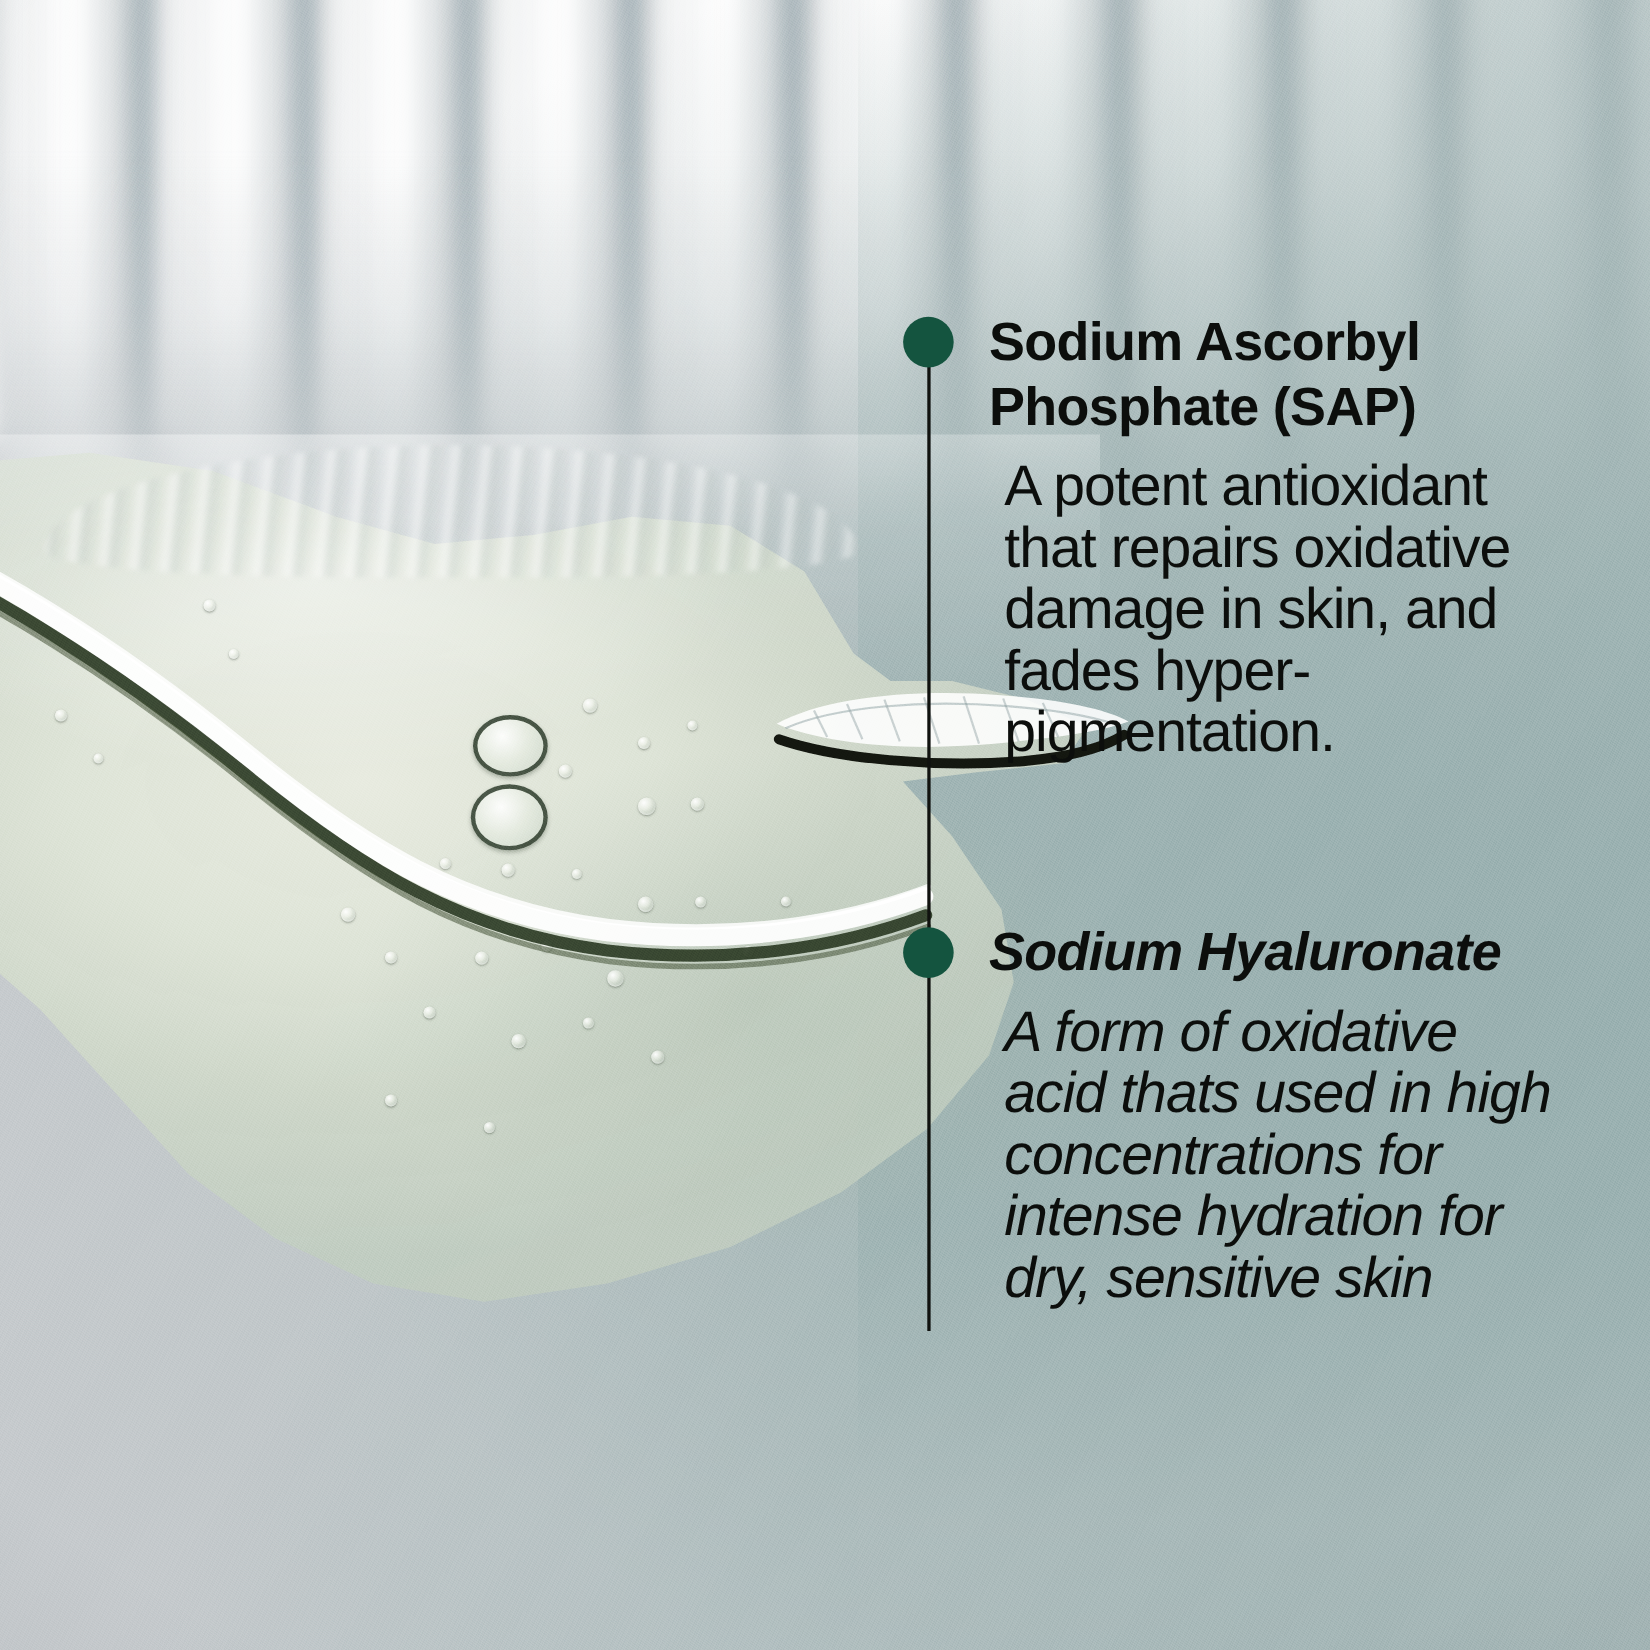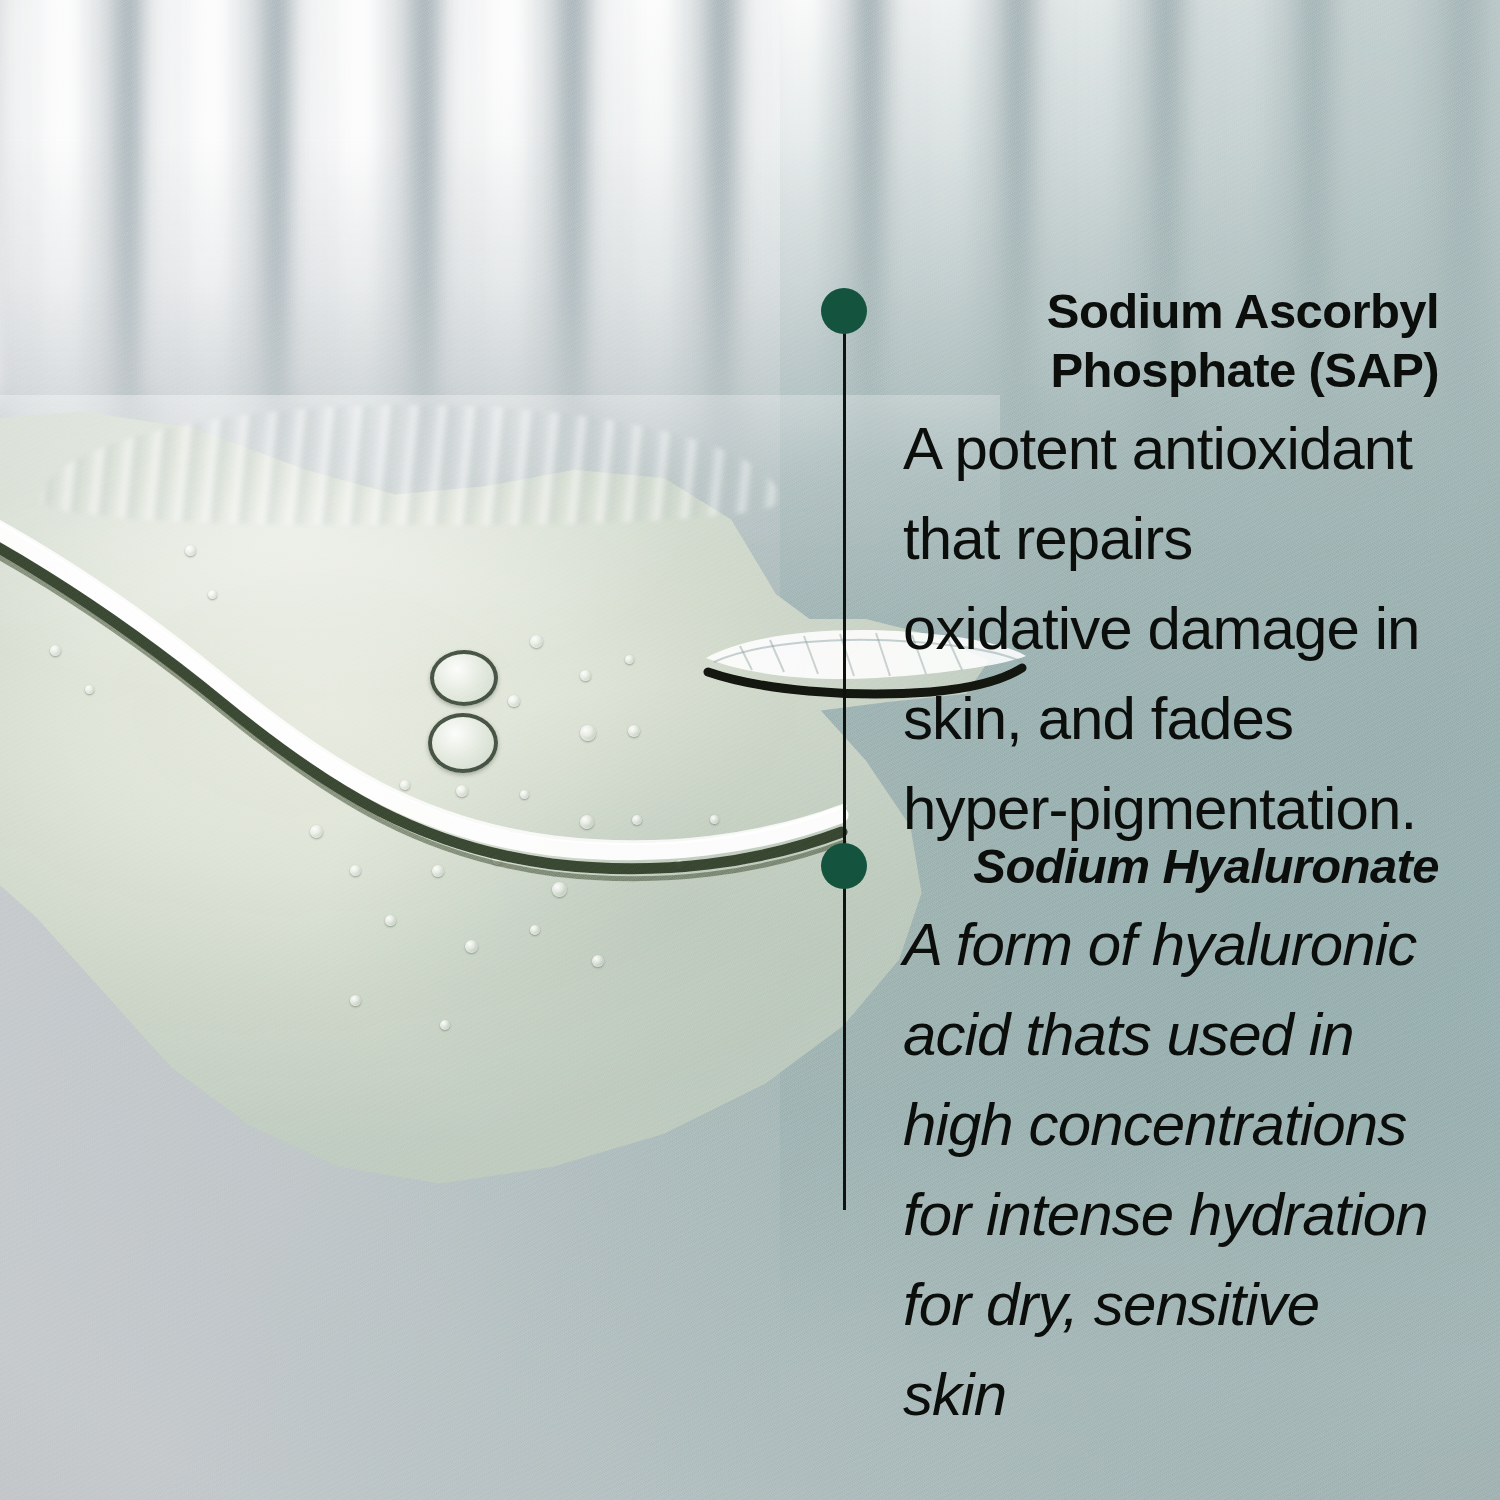--- a/index.html
+++ b/index.html
@@ -171,27 +171,26 @@
   #block-1{top:282px;}
   #block-2{top:837px;font-style:italic;}
 
   .b-title{
     font-weight:bold;
     font-size:49px;
     line-height:59px;
     letter-spacing:-.6px;
     margin:0 0 2px 0;
     font-family:"Liberation Sans","DejaVu Sans",sans-serif;
-    text-align:right;
   }
   .b-desc{
-    font-size:60px;
-    line-height:90px;
+    font-size:52px;
+    line-height:56px;
     letter-spacing:-.9px;
-    margin:4px;
+    margin:14px;
     font-family:"Liberation Sans","DejaVu Sans",sans-serif;
   }
 </style>
 </head>
 <body>
 
 <div id="scene">
 
   <div class="layer bg-base"></div>
   <div class="blinds-b"></div>
@@ -272,16 +271,16 @@
 
   <div id="dot-1" class="dot"></div>
   <div id="block-1" class="block">
     <p class="b-title">Sodium Ascorbyl Phosphate (SAP)</p>
     <p class="b-desc">A potent antioxidant that repairs oxidative damage in skin, and fades hyper-pigmentation.</p>
   </div>
 
   <div id="dot-2" class="dot"></div>
   <div id="block-2" class="block">
     <p class="b-title">Sodium Hyaluronate</p>
-    <p class="b-desc">A form of hyaluronic acid thats used in high concentrations for intense hydration for dry, sensitive skin</p>
+    <p class="b-desc">A form of oxidative acid thats used in high concentrations for intense hydration for dry, sensitive skin</p>
   </div>
 
 </div>
 
 </body></html>

